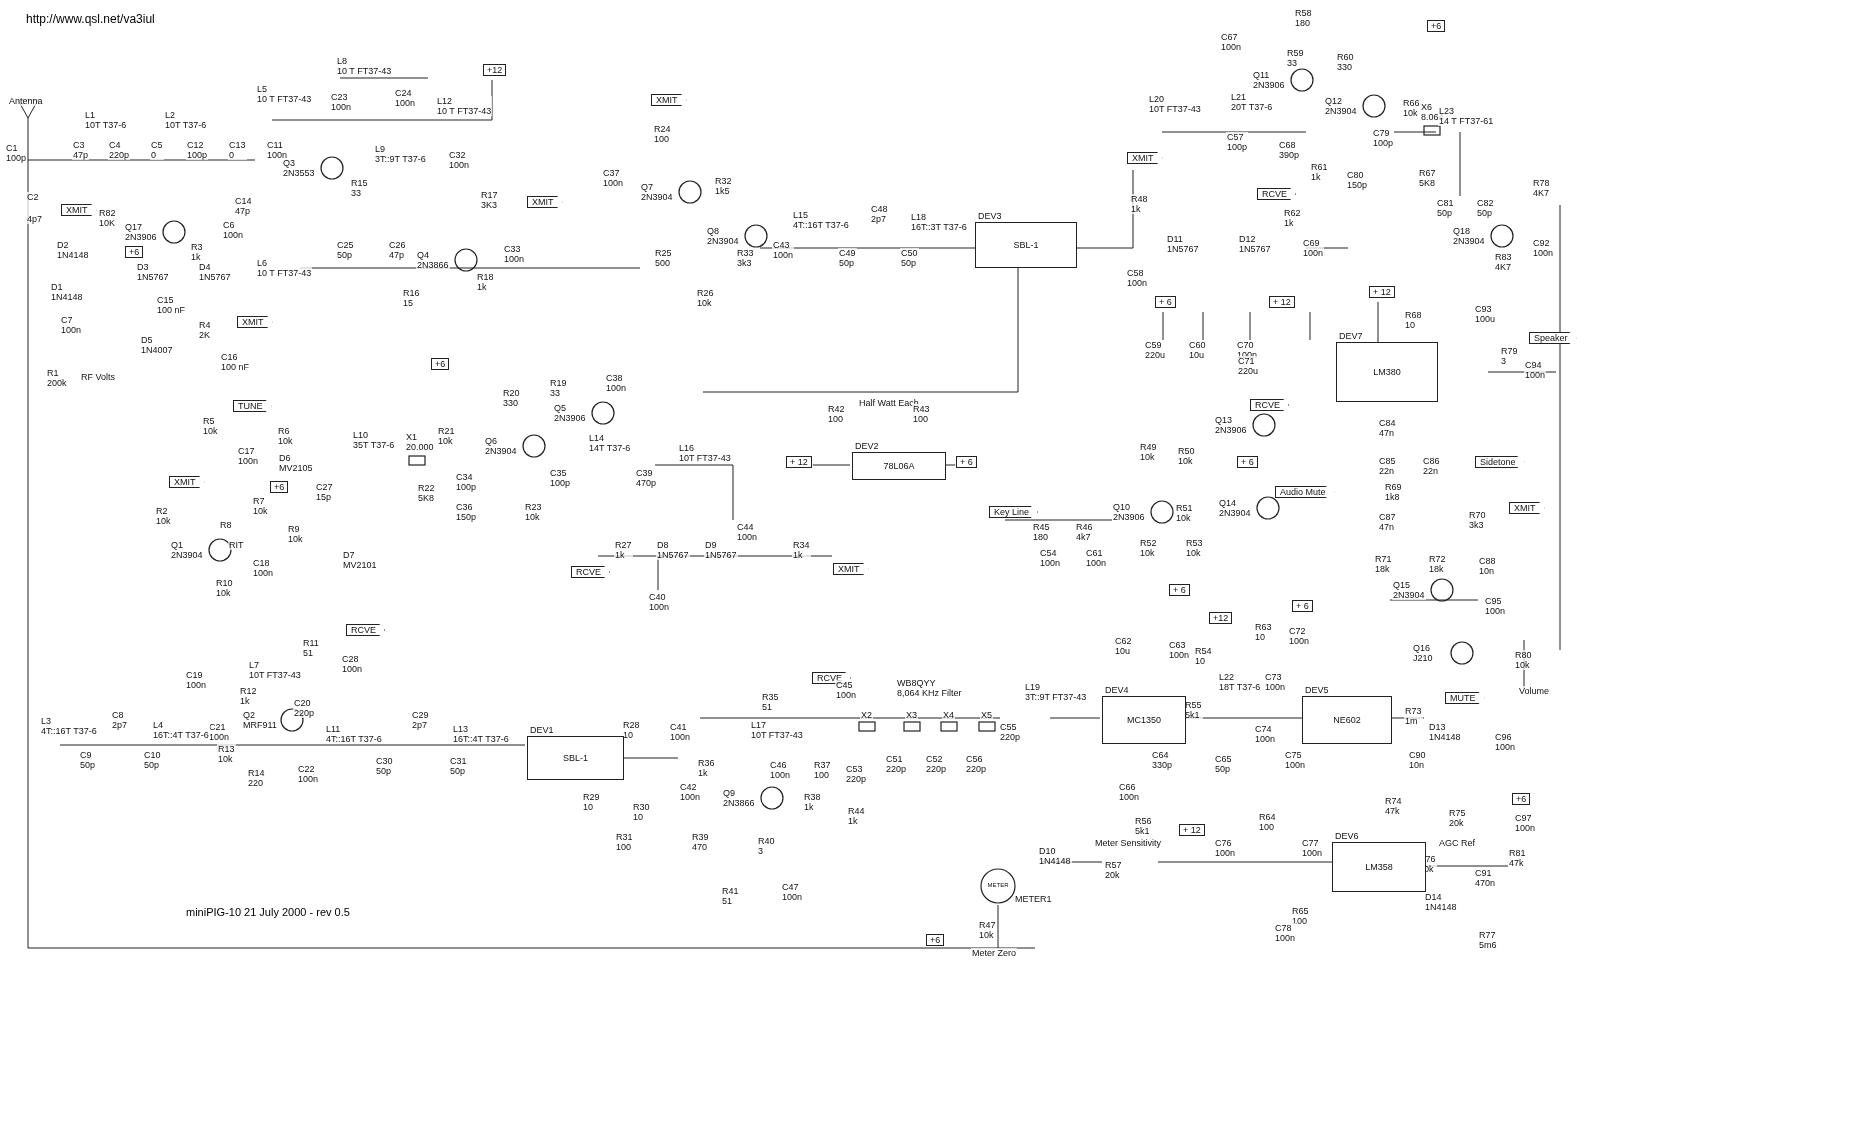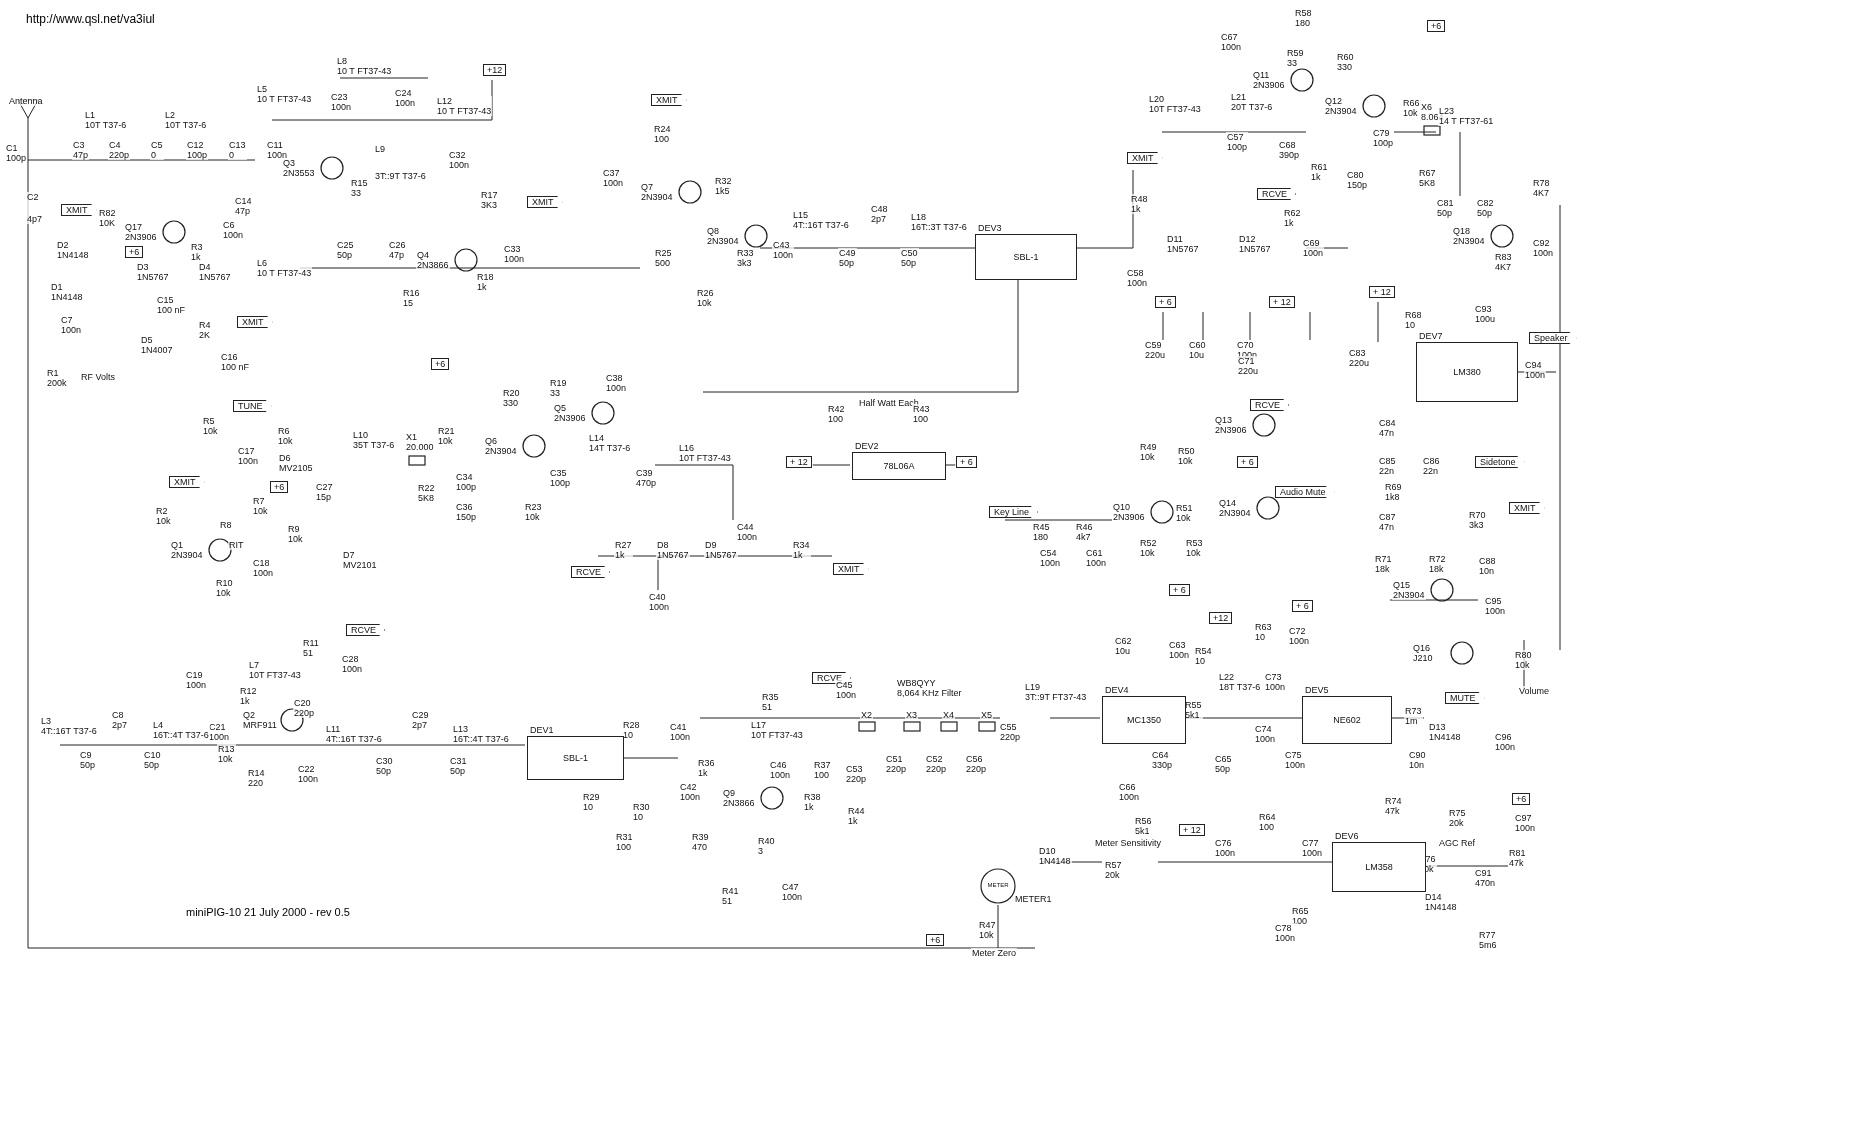--- a/index.html
+++ b/index.html
@@ -239,21 +239,21 @@
       <span>+12</span>
     </div>
     <div class="part ind" style="left: 436px; top: 96px;">
       <span>L12</span>
       <span>10 T FT37-43</span>
     </div>
     <div class="part cap" style="left: 448px; top: 150px;">
       <span>C32</span>
       <span>100n</span>
     </div>
-    <div class="part ind" style="left: 374px; top: 144px; gap: 17px;">
+    <div class="part ind" style="left: 374px; top: 144px;">
       <span>L9</span>
       <span>3T::9T T37-6</span>
     </div>
     <div class="part res" style="left: 350px; top: 178px;">
       <span>R15</span>
       <span>33</span>
     </div>
     <div class="part cap" style="left: 336px; top: 240px;">
       <span>C25</span>
       <span>50p</span>
@@ -1191,41 +1191,41 @@
       <span>5m6</span>
     </div>
     <div class="part res" style="left: 1291px; top: 906px;">
       <span>R65</span>
       <span>100</span>
     </div>
     <div class="part cap" style="left: 1274px; top: 923px;">
       <span>C78</span>
       <span>100n</span>
     </div>
-    <div class="ic" style="left: 975px; top: 234px; width: 100px; height: 44px;">
+    <div class="ic" style="left: 975px; top: 222px; width: 100px; height: 44px;">
       <span class="ref">DEV3</span>
       <span class="val">SBL-1</span>
     </div>
     <div class="ic" style="left: 527px; top: 736px; width: 95px; height: 42px;">
       <span class="ref">DEV1</span>
       <span class="val">SBL-1</span>
     </div>
     <div class="ic" style="left: 852px; top: 452px; width: 92px; height: 26px;">
       <span class="ref">DEV2</span>
       <span class="val">78L06A</span>
     </div>
     <div class="ic" style="left: 1102px; top: 696px; width: 82px; height: 46px;">
       <span class="ref">DEV4</span>
       <span class="val">MC1350</span>
     </div>
     <div class="ic" style="left: 1302px; top: 696px; width: 88px; height: 46px;">
       <span class="ref">DEV5</span>
       <span class="val">NE602</span>
     </div>
-    <div class="ic" style="left: 1416px; top: 342px; width: 100px; height: 58px;">
+    <div class="ic" style="left: 1336px; top: 342px; width: 100px; height: 58px;">
       <span class="ref">DEV7</span>
       <span class="val">LM380</span>
     </div>
     <div class="ic" style="left: 1332px; top: 842px; width: 92px; height: 48px;">
       <span class="ref">DEV6</span>
       <span class="val">LM358</span>
     </div>
     <div class="meter-label" style="left: 984px; top: 882px; width: 28px;">METER</div>
   </div>
 

